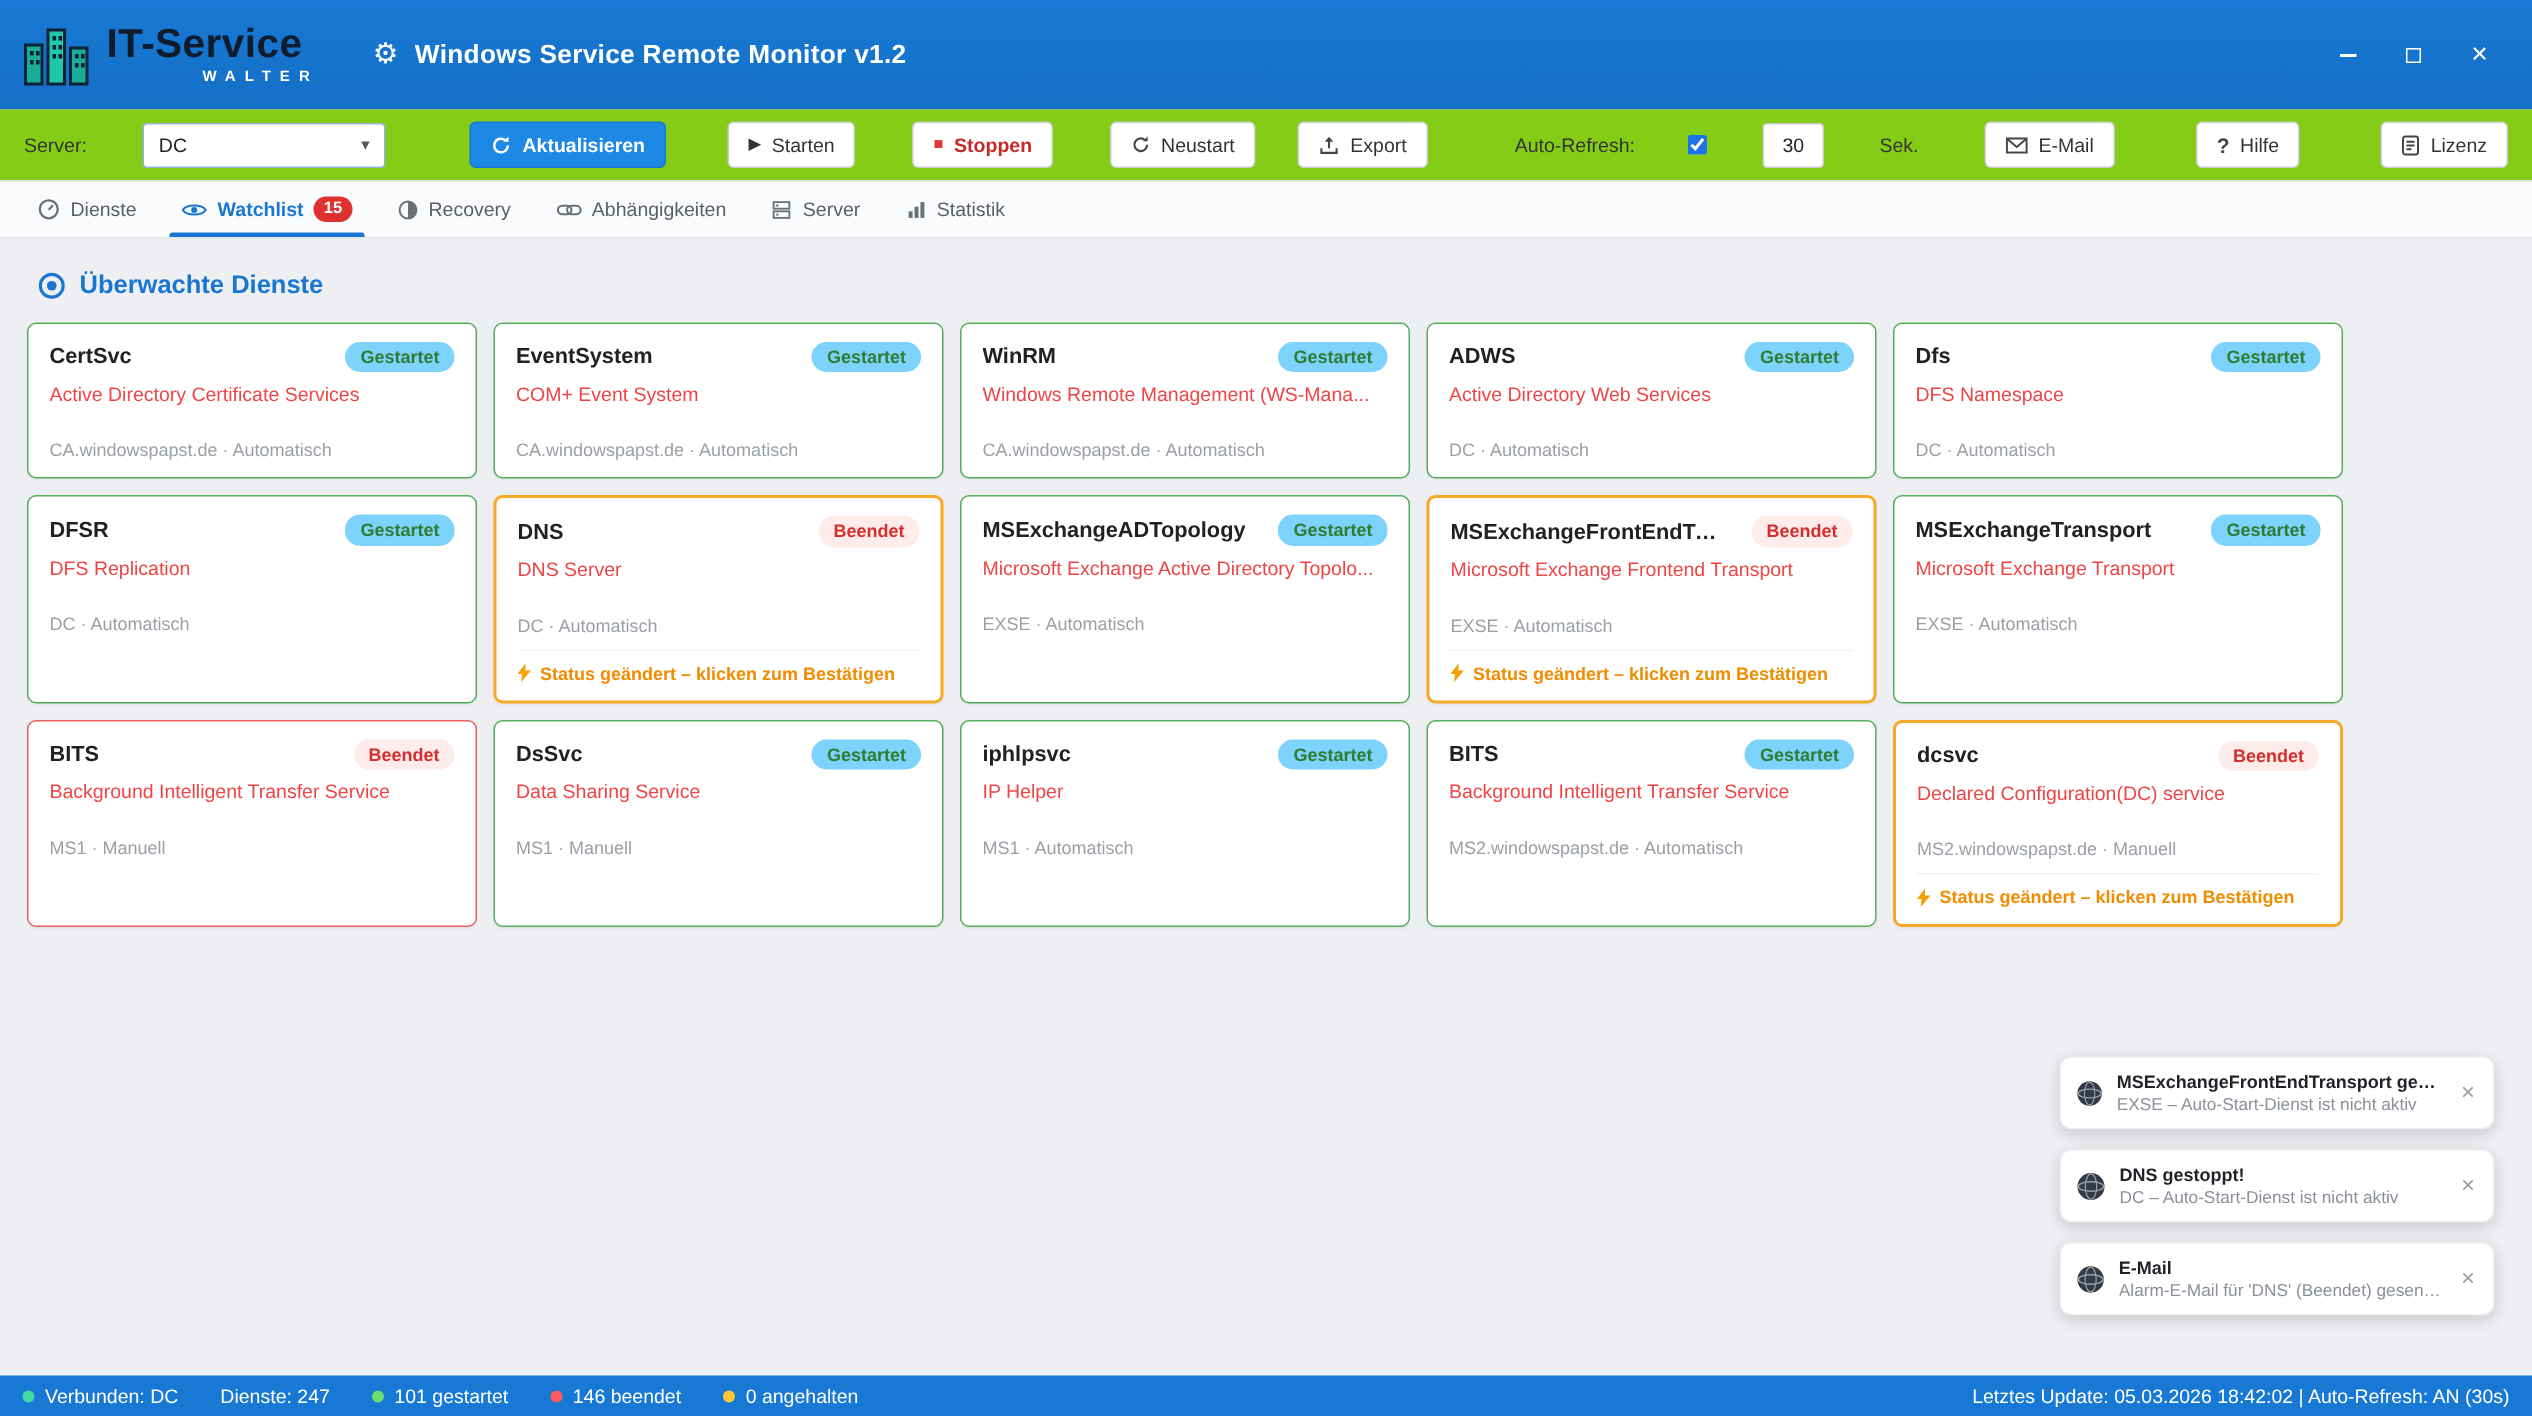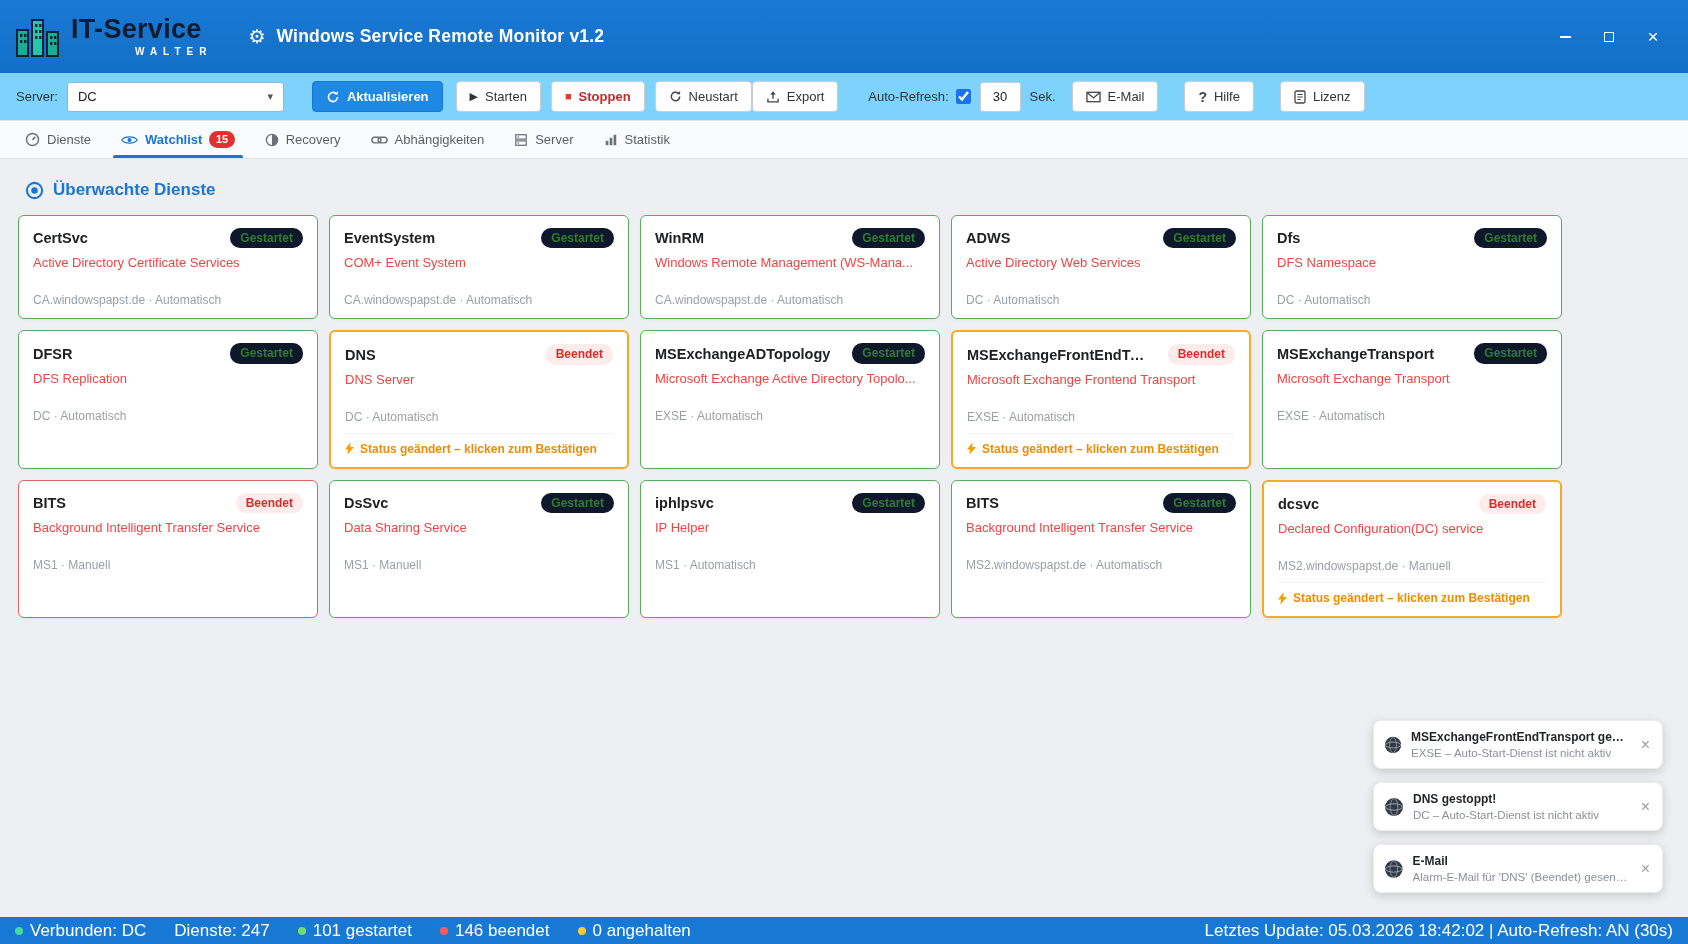--- a/index.html
+++ b/index.html
@@ -19,22 +19,22 @@
   .gear-glyph { font-size:19px; line-height:1; }
   .title-text { font-size:17.5px; font-weight:700; letter-spacing:.2px; }
   .win-controls { margin-left:auto; display:flex; align-items:center; gap:10px; padding-right:18px; }
   .wc { width:34px; height:30px; background:transparent; border:none; color:#fff;
         display:flex; align-items:center; justify-content:center; cursor:pointer; }
   .wc-min { width:11px; border-top:2px solid #fff; display:block; }
   .wc-max { width:10px; height:10px; border:1.6px solid #fff; display:block; }
   .wc-close { font-size:19px; line-height:1; color:#fff; }
 
   
-  .toolbar { flex:0 0 48px; background:#7dd3fc; border-bottom:1px solid #e1e3e6;
-             display:flex; align-items:center; padding:0 16px; }
+  .toolbar { flex:0 0 48px; background:#84cc16; border-bottom:1px solid #e1e3e6;
+             display:flex; align-items:center; padding:0 16px;gap:28px; }
   .tb-label { font-size:13px; color:#333; white-space:nowrap; }
   .server-select { width:217px; height:30px; background:#fff; border:1px solid #93b3d6; border-radius:3px;
                    display:flex; align-items:center; justify-content:space-between; padding:0 10px;
                    margin-left:9px; font-size:13px; color:#222; cursor:pointer; }
   .chev { color:#555; font-size:11px; }
   .btn { height:31px; display:inline-flex; align-items:center; gap:7px; background:#fff;
          border:1px solid #c9cdd2; border-radius:4px; padding:0 13px; font-size:13px; color:#333;
          font-family:inherit; cursor:pointer; white-space:nowrap; }
   .btn svg { flex:0 0 auto; }
   .btn-primary { background:var(--accent,#1e88e5); border-color:#1976d2; color:#fff; font-weight:700; margin-left:28px; }
@@ -75,39 +75,39 @@
   .cards-grid { margin:15px 18px 0 18px; display:grid; grid-template-columns:repeat(5,300px); gap:11px; }
   .service-card { background:#fff; border-radius:6px; padding:12px 14px 11px; border:1.5px solid #ccc;
                   box-shadow:0 1px 2px rgba(0,0,0,.05); cursor:pointer; min-width:0; }
   .state-running { border-color:var(--running,#56ae5a); }
   .state-stopped { border-color:var(--stopped,#e66060); }
   .state-changed { border:2.5px solid var(--changed,#f7a928); }
   .card-head { display:flex; align-items:center; justify-content:space-between; gap:20px; }
   .svc-name { font-size:14.5px; font-weight:700; color:#202124; white-space:nowrap; overflow:hidden;
               text-overflow:ellipsis; min-width:0; }
   .svc-badge { font-size:12px; font-weight:700; border-radius:10px; padding:3px 10px; flex:0 0 auto; line-height:1.2; }
-  .badge-running { color:#2e7d32; background:#0f172a; }
+  .badge-running { color:#2e7d32; background:#7dd3fc; }
   .badge-stopped { color:#d32f2f; background:#fdecea; }
   .svc-desc { margin-top:7px; font-size:13px; color:#ef4444; white-space:nowrap; overflow:hidden; text-overflow:ellipsis; }
   .svc-meta { margin-top:23px; font-size:12px; color:#9aa0a6; white-space:nowrap; overflow:hidden; text-overflow:ellipsis; }
   .svc-changed { margin-top:9px; padding-top:8px; border-top:1px solid #f1f3f4; display:flex; align-items:center;
                  gap:6px; font-size:12px; font-weight:700; color:var(--status-orange,#f08c00); white-space:nowrap; }
 
   
   .toasts { position:absolute; right:25px; bottom:24px; display:flex; flex-direction:column; gap:13px; width:290px; }
   .toast { background:#fff; border:1px solid #ececec; border-radius:8px; box-shadow:0 3px 10px rgba(0,0,0,.16);
            padding:9px 10px; display:flex; align-items:center; gap:9px; }
   .toast-body { min-width:0; flex:1 1 auto; }
   .toast-title { font-size:12px; font-weight:700; color:#1f2328; white-space:nowrap; overflow:hidden; text-overflow:ellipsis; }
   .toast-msg { font-size:11.5px; color:#8a9099; margin-top:3px; white-space:nowrap; overflow:hidden; text-overflow:ellipsis; }
   .toast-close { flex:0 0 auto; color:#9aa0a6; font-size:16px; line-height:1; cursor:pointer; padding:2px 2px; }
 
   
   .statusbar { flex:0 0 27px; background:var(--titlebar,#1877d2); color:#fff; display:flex; align-items:center;
-               font-size:17px; padding:0 15px; gap:28px; }
+               font-size:13px; padding:0 15px; gap:28px;margin-top:16px; }
   .sb-item { display:inline-flex; align-items:center; gap:7px; white-space:nowrap; }
   .dot { width:8px; height:8px; border-radius:50%; display:inline-block; }
   .dot-conn { background:#43d9a3; }
   .dot-run  { background:#6fdd6f; }
   .dot-stop { background:#ff5d5d; }
   .dot-pause{ background:#ffc933; }
   .sb-right { margin-left:auto; white-space:nowrap; }
 </style>
 </head>
 <body>

